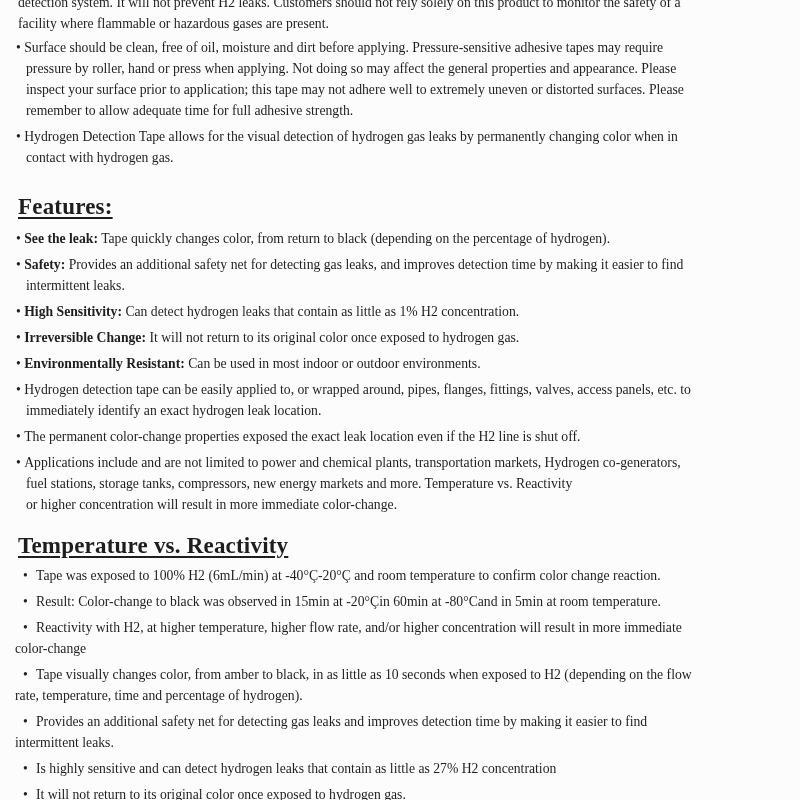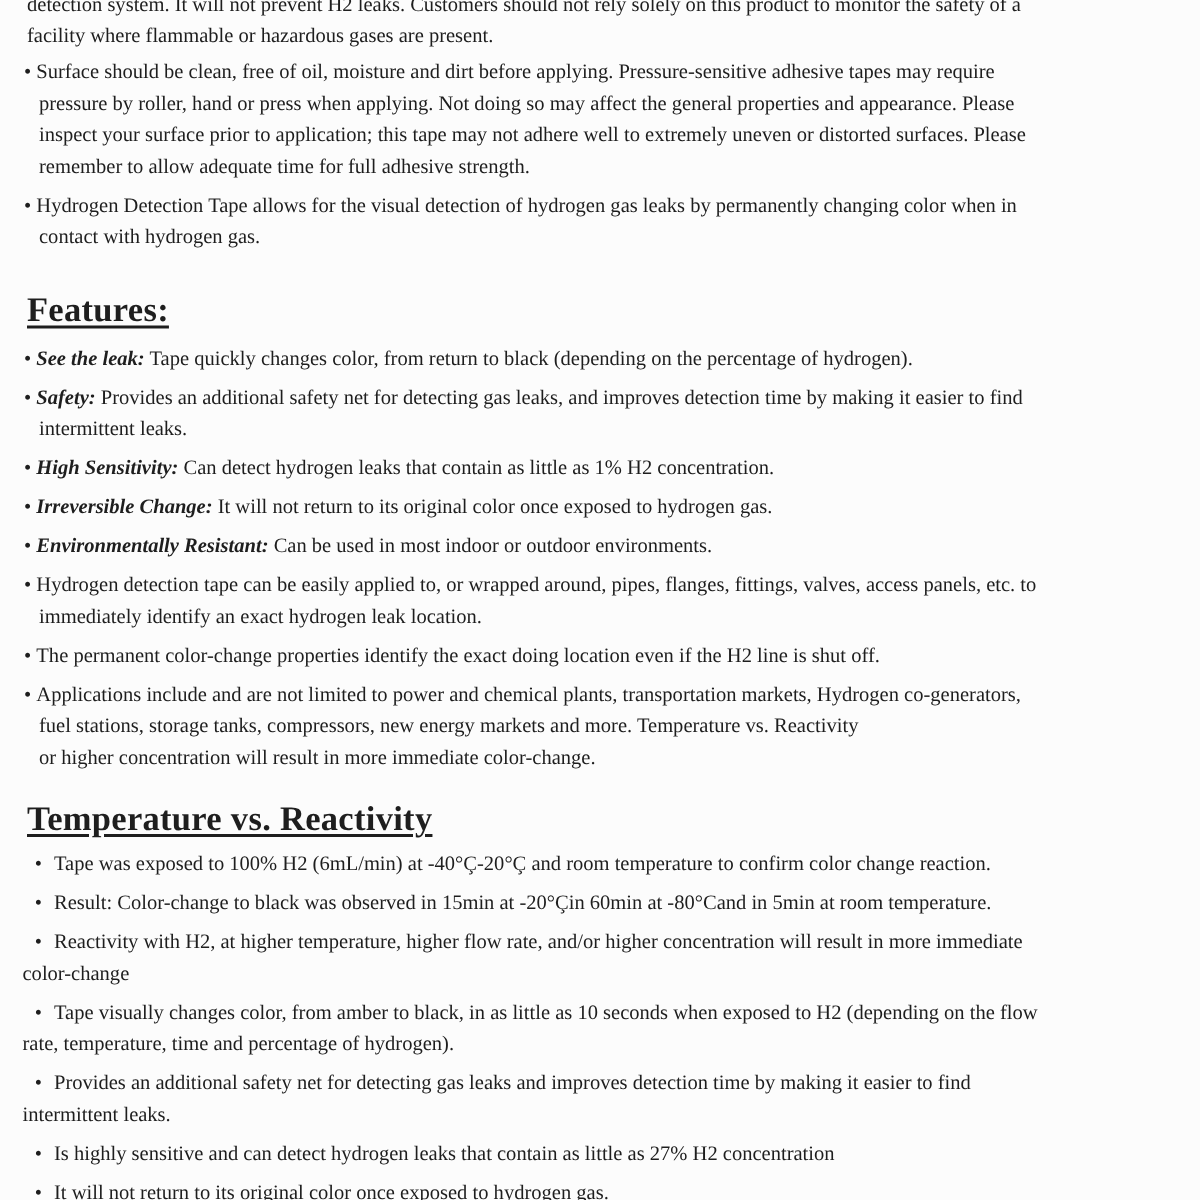--- a/index.html
+++ b/index.html
@@ -9,21 +9,21 @@
     font-family: "Liberation Serif", "DejaVu Serif", serif;
     font-size: 13.7px; line-height: 21px;
   }
   .page { padding: 0 8px; margin-top: -8px; }
   .txt { white-space: pre-line; }
   .para { margin: 0; padding-left: 10px; }
   
   .b-item { margin: 5px 0 0 0; padding-left: 18px; text-indent: -10px; }
   .b-item::before { content: "\2022\00a0"; }
   .b-item.first-gap { margin-top: 3px; }
-  .lead { font-weight: 700; font-style: italic; }
+  .lead { font-weight: 700; }
   
   .heading {
     margin: 26px 0 8px 0; padding-left: 10px;
     font-size: 23px; line-height: 26px; font-weight: 700;
     text-decoration: underline; text-decoration-thickness: 2px; text-underline-offset: 3px;
     letter-spacing: 0.2px;
   }
   .heading.temp { margin-top: 18px; margin-bottom: 6px; }
   
   .t-item { margin: 5px 0 0 0; padding-left: 7px; }
@@ -55,21 +55,21 @@
 
   <p class="b-item"><b class="lead">High Sensitivity:</b><span class="txt"> Can detect hydrogen leaks that contain as little as 1% H2 concentration.</span></p>
 
   <p class="b-item"><b class="lead">Irreversible Change:</b><span class="txt"> It will not return to its original color once exposed to hydrogen gas.</span></p>
 
   <p class="b-item"><b class="lead">Environmentally Resistant:</b><span class="txt"> Can be used in most indoor or outdoor environments.</span></p>
 
   <p class="b-item"><span class="txt">Hydrogen detection tape can be easily applied to, or wrapped around, pipes, flanges, fittings, valves, access panels, etc. to
 immediately identify an exact hydrogen leak location.</span></p>
 
-  <p class="b-item"><span class="txt">The permanent color-change properties identify the exact doing location even if the H2 line is shut off.</span></p>
+  <p class="b-item"><span class="txt">The permanent color-change properties exposed the exact leak location even if the H2 line is shut off.</span></p>
 
   <p class="b-item"><span class="txt">Applications include and are not limited to power and chemical plants, transportation markets, Hydrogen co-generators,
 fuel stations, storage tanks, compressors, new energy markets and more. Temperature vs. Reactivity
 or higher concentration will result in more immediate color-change.</span></p>
 
   <h2 class="heading temp">Temperature vs. Reactivity</h2>
 
   <p class="t-item"><span class="t-bullet"></span><span class="txt">Tape was exposed to 100% H2 (6mL/min) at -40°Ç-20°Ç and room temperature to confirm color change reaction.</span></p>
 
   <p class="t-item"><span class="t-bullet"></span><span class="txt">Result: Color-change to black was observed in 15min at -20°Çin 60min at -80°Cand in 5min at room temperature.</span></p>

